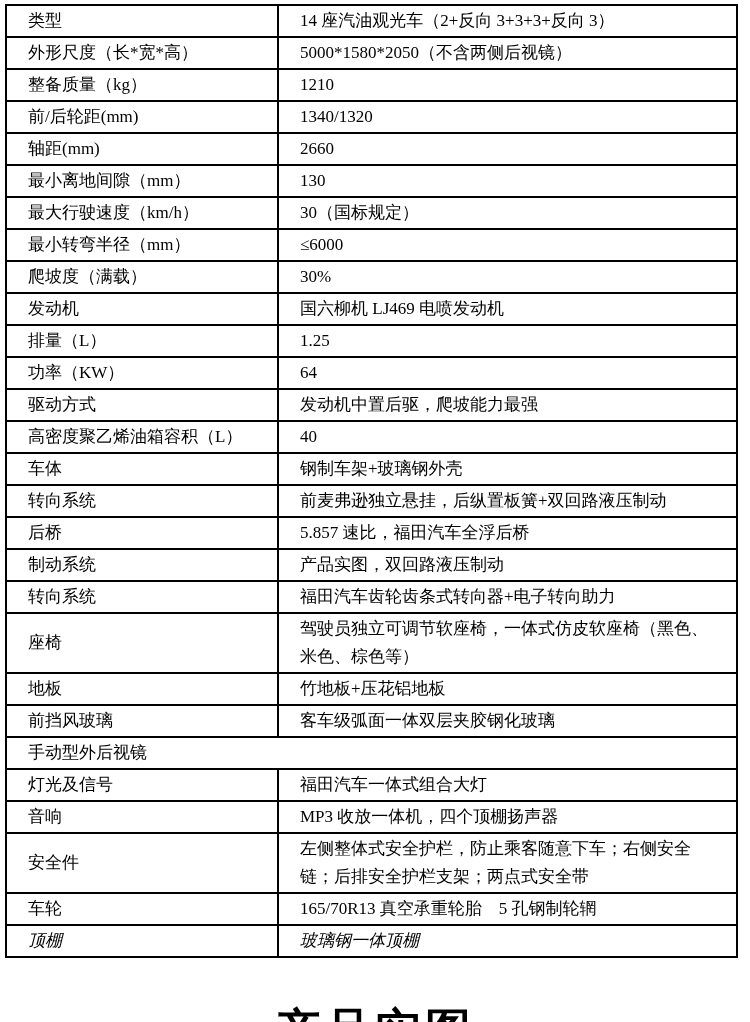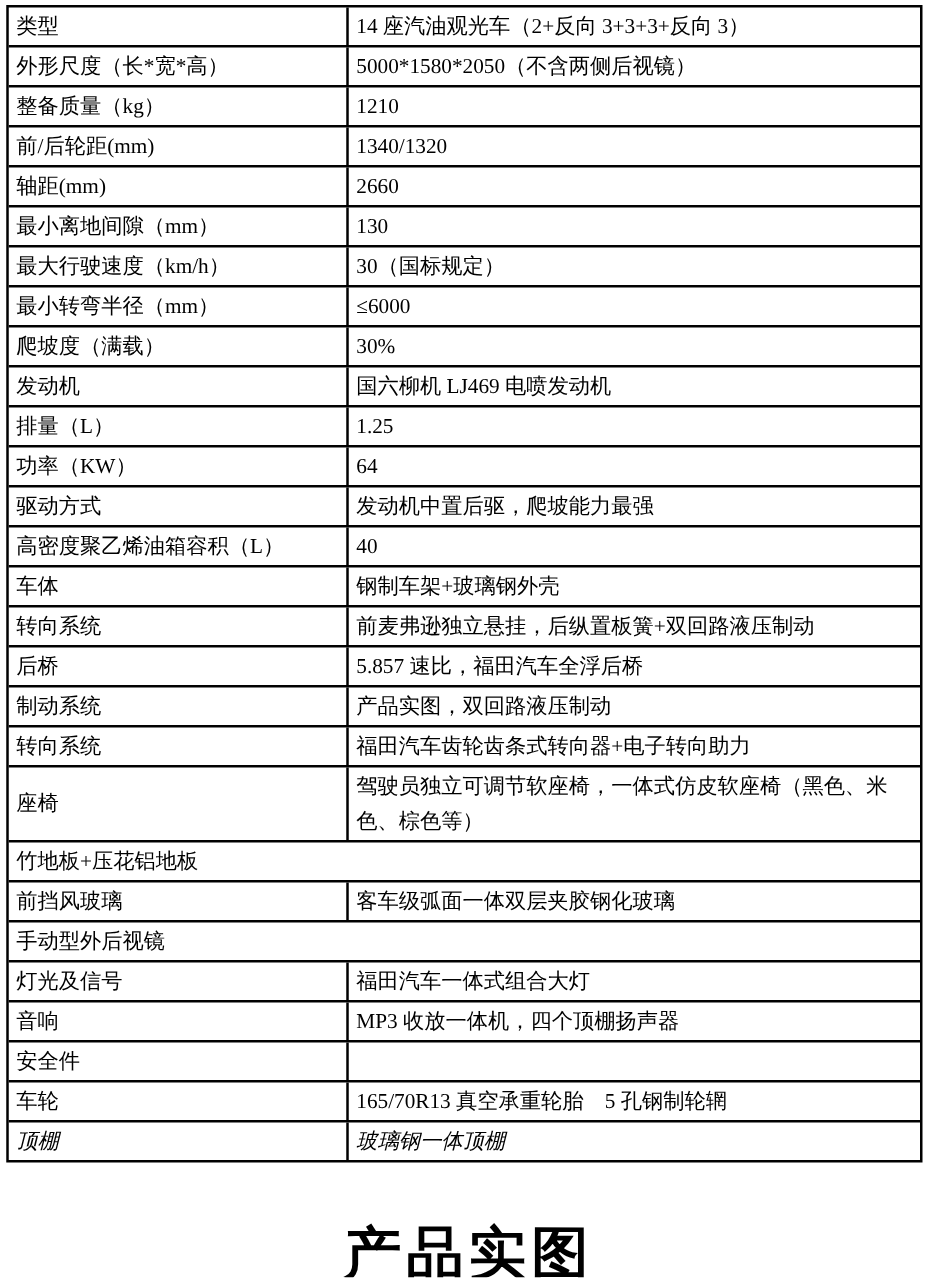--- a/index.html
+++ b/index.html
@@ -28,21 +28,21 @@
     display: flex;
     border-bottom: 2px solid #000000;
   }
   .row:last-child {
     border-bottom: none;
     font-style: italic;
   }
   .cell {
     line-height: 28px;
     font-size: 17px;
-    padding: 1px 6px;
+    padding: 1px 21px;
     box-sizing: border-box;
     display: flex;
     align-items: center;
     color: #000000;
   }
   .cell.label {
     width: 272px;
     flex: 0 0 272px;
     border-right: 2px solid #000000;
   }
@@ -160,20 +160,21 @@
     <div class="cell label">转向系统</div>
     <div class="cell value">福田汽车齿轮齿条式转向器+电子转向助力</div>
   </div>
 
   <div class="row">
     <div class="cell label">座椅</div>
     <div class="cell value">驾驶员独立可调节软座椅，一体式仿皮软座椅（黑色、米色、棕色等）</div>
   </div>
 
   <div class="row">
+    <div class="cell label">地板</div>
     <div class="cell value">竹地板+压花铝地板</div>
   </div>
 
   <div class="row">
     <div class="cell label">前挡风玻璃</div>
     <div class="cell value">客车级弧面一体双层夹胶钢化玻璃</div>
   </div>
 
   <div class="row">
     <div class="cell value">手动型外后视镜</div>
@@ -184,20 +185,21 @@
     <div class="cell value">福田汽车一体式组合大灯</div>
   </div>
 
   <div class="row">
     <div class="cell label">音响</div>
     <div class="cell value">MP3 收放一体机，四个顶棚扬声器</div>
   </div>
 
   <div class="row">
     <div class="cell label">安全件</div>
+    <div class="cell value">左侧整体式安全护栏，防止乘客随意下车；右侧安全链；后排安全护栏支架；两点式安全带</div>
   </div>
 
   <div class="row">
     <div class="cell label">车轮</div>
     <div class="cell value">165/70R13 真空承重轮胎　5 孔钢制轮辋</div>
   </div>
 
   <div class="row">
     <div class="cell label">顶棚</div>
     <div class="cell value">玻璃钢一体顶棚</div>

